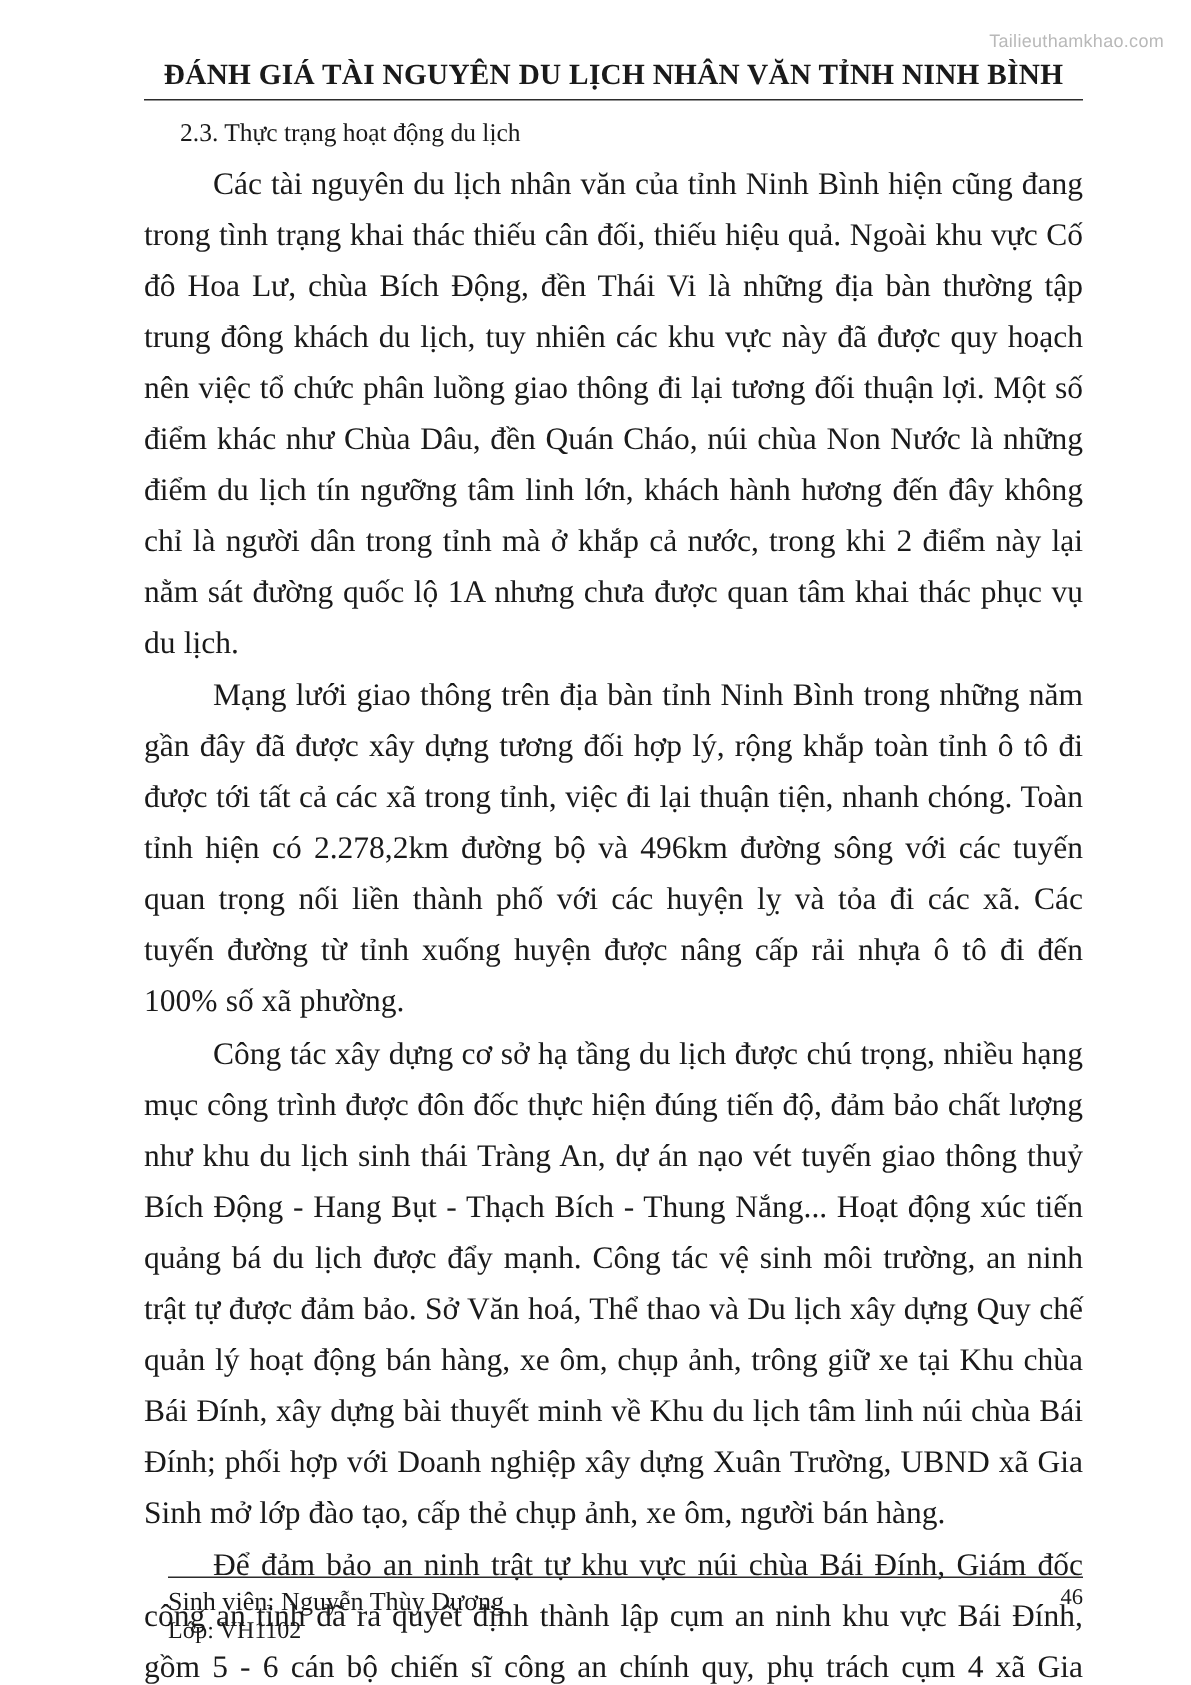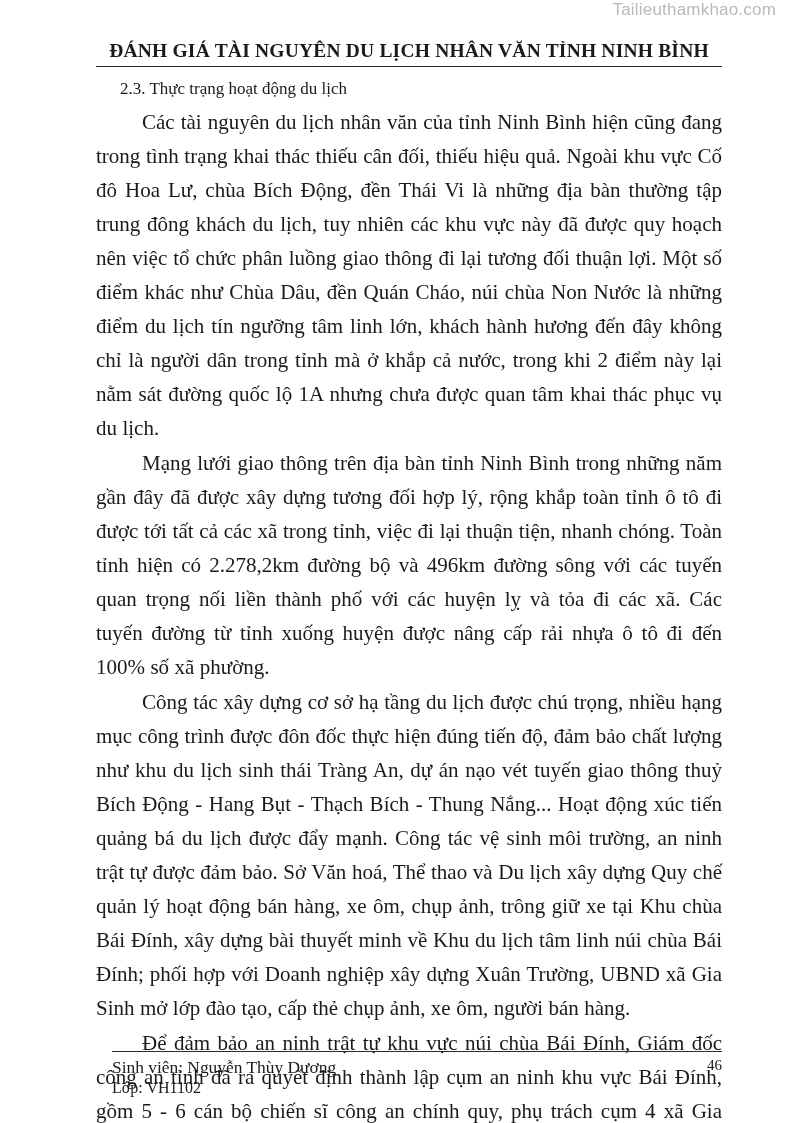--- a/index.html
+++ b/index.html
@@ -12,24 +12,24 @@
     width: 794px;
     height: 1123px;
     background: #ffffff;
     box-sizing: border-box;
     font-family: "Liberation Serif", serif;
     color: #1a1a1a;
     overflow: hidden;
   }
   .watermark {
     position: absolute;
-    top: 0;
+    top: 20px;
     right: 18px;
     font-family: "Liberation Sans", sans-serif;
-    font-size: 17px;
+    font-size: 12px;
     color: #b9b9b9;
     letter-spacing: 0.2px;
   }
   .content {
     position: absolute;
     left: 96px;
     right: 72px;
     top: 40px;
   }
   .doc-header {

